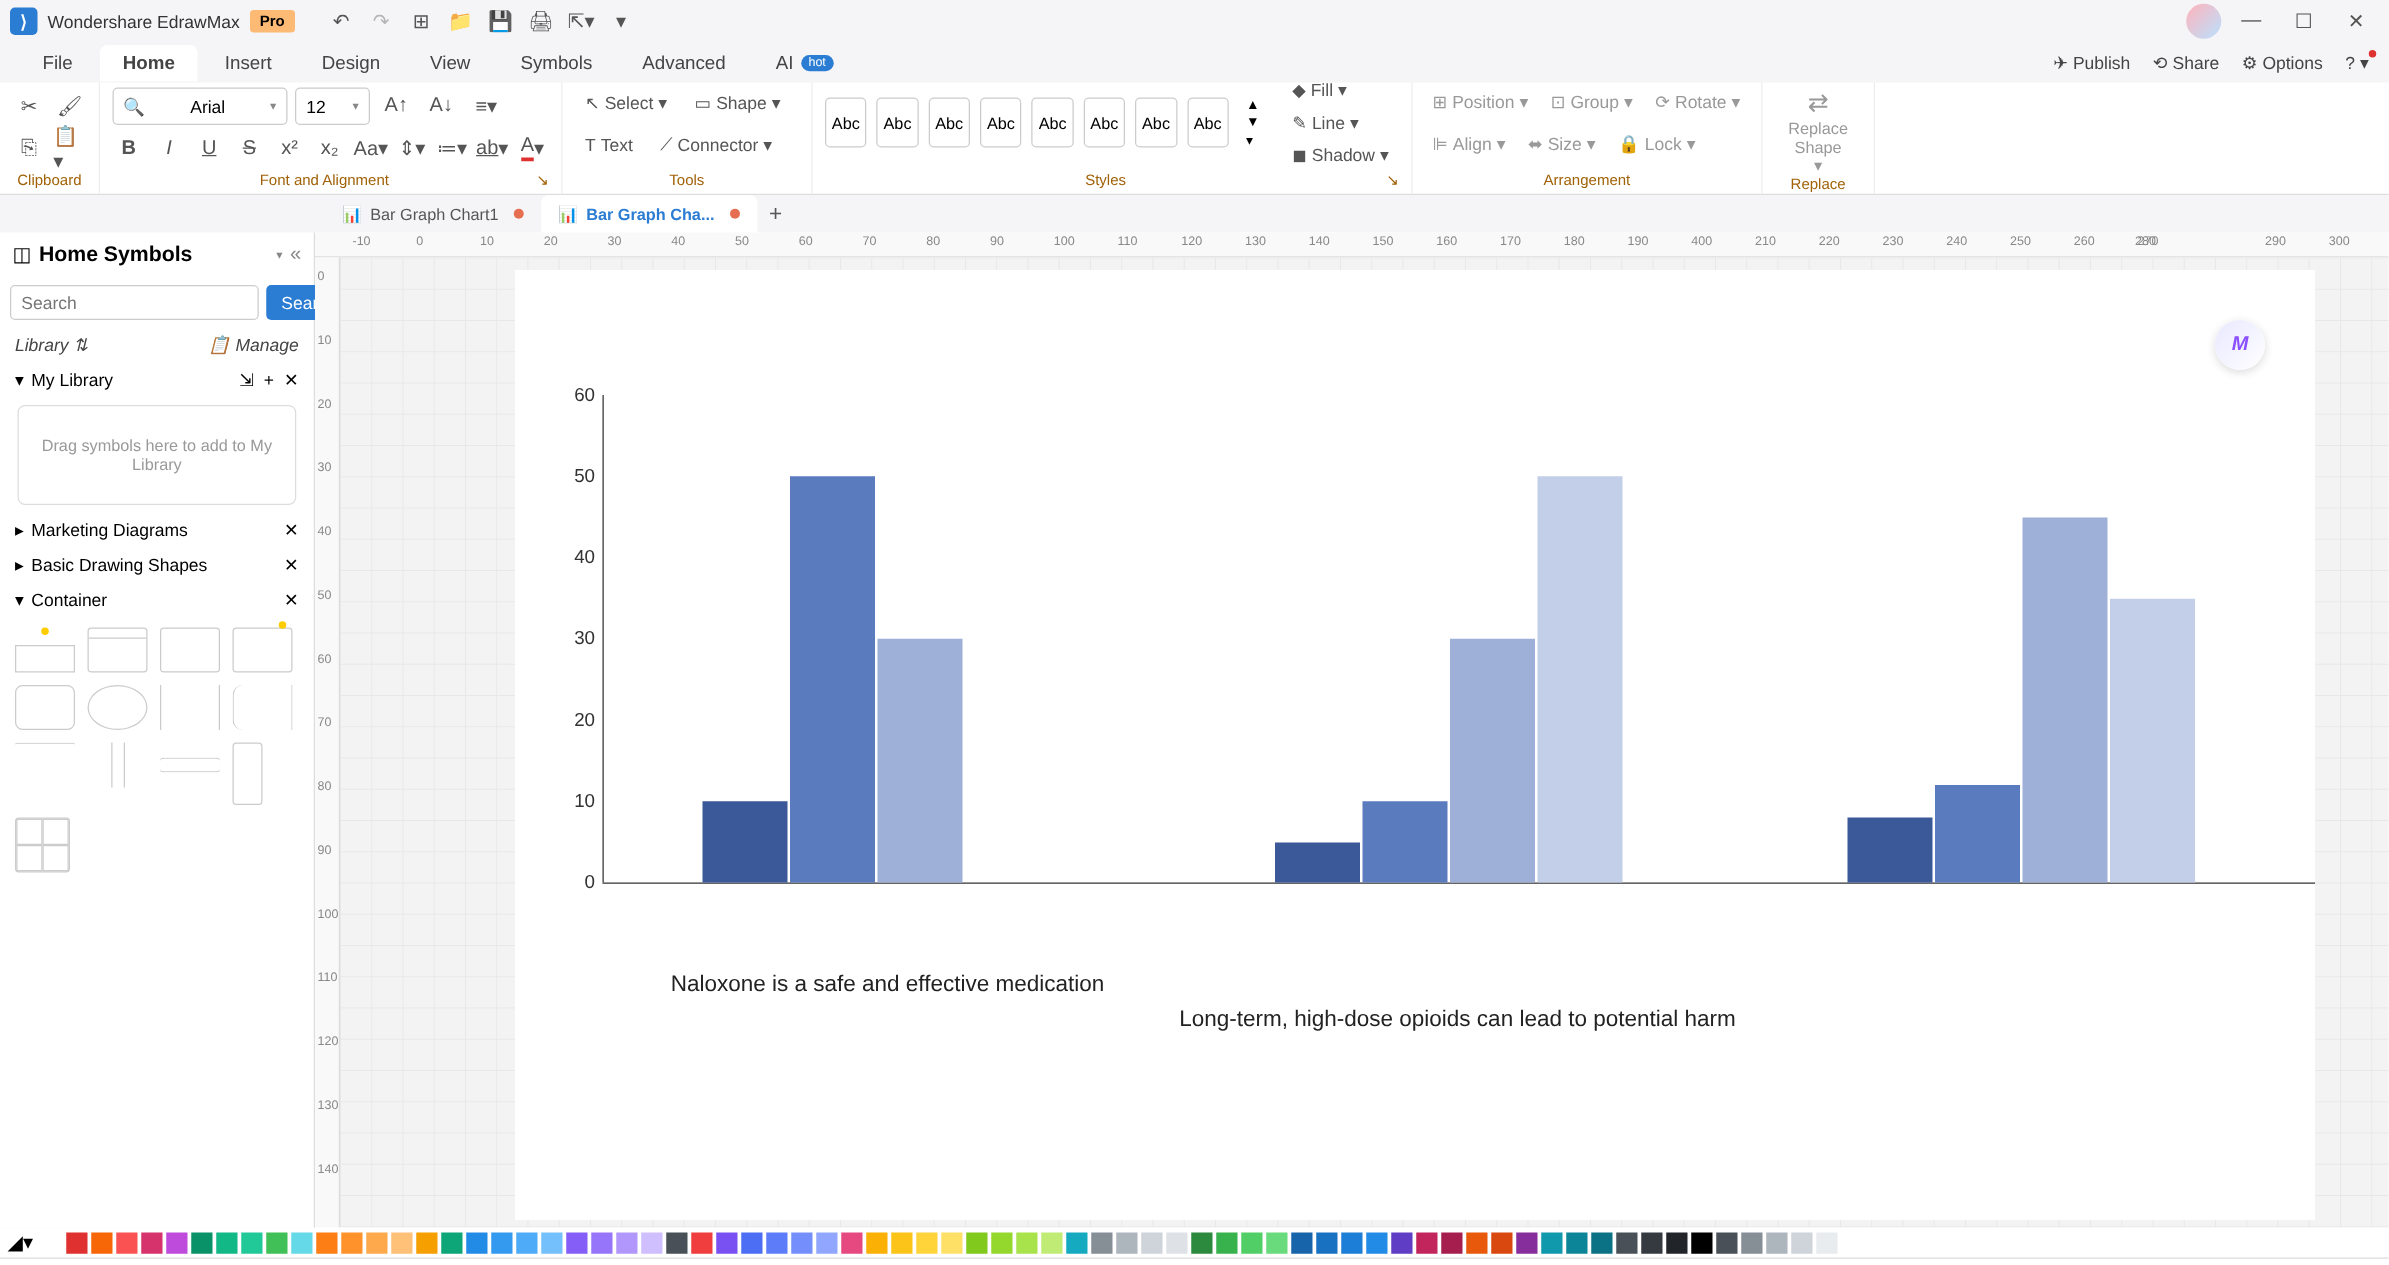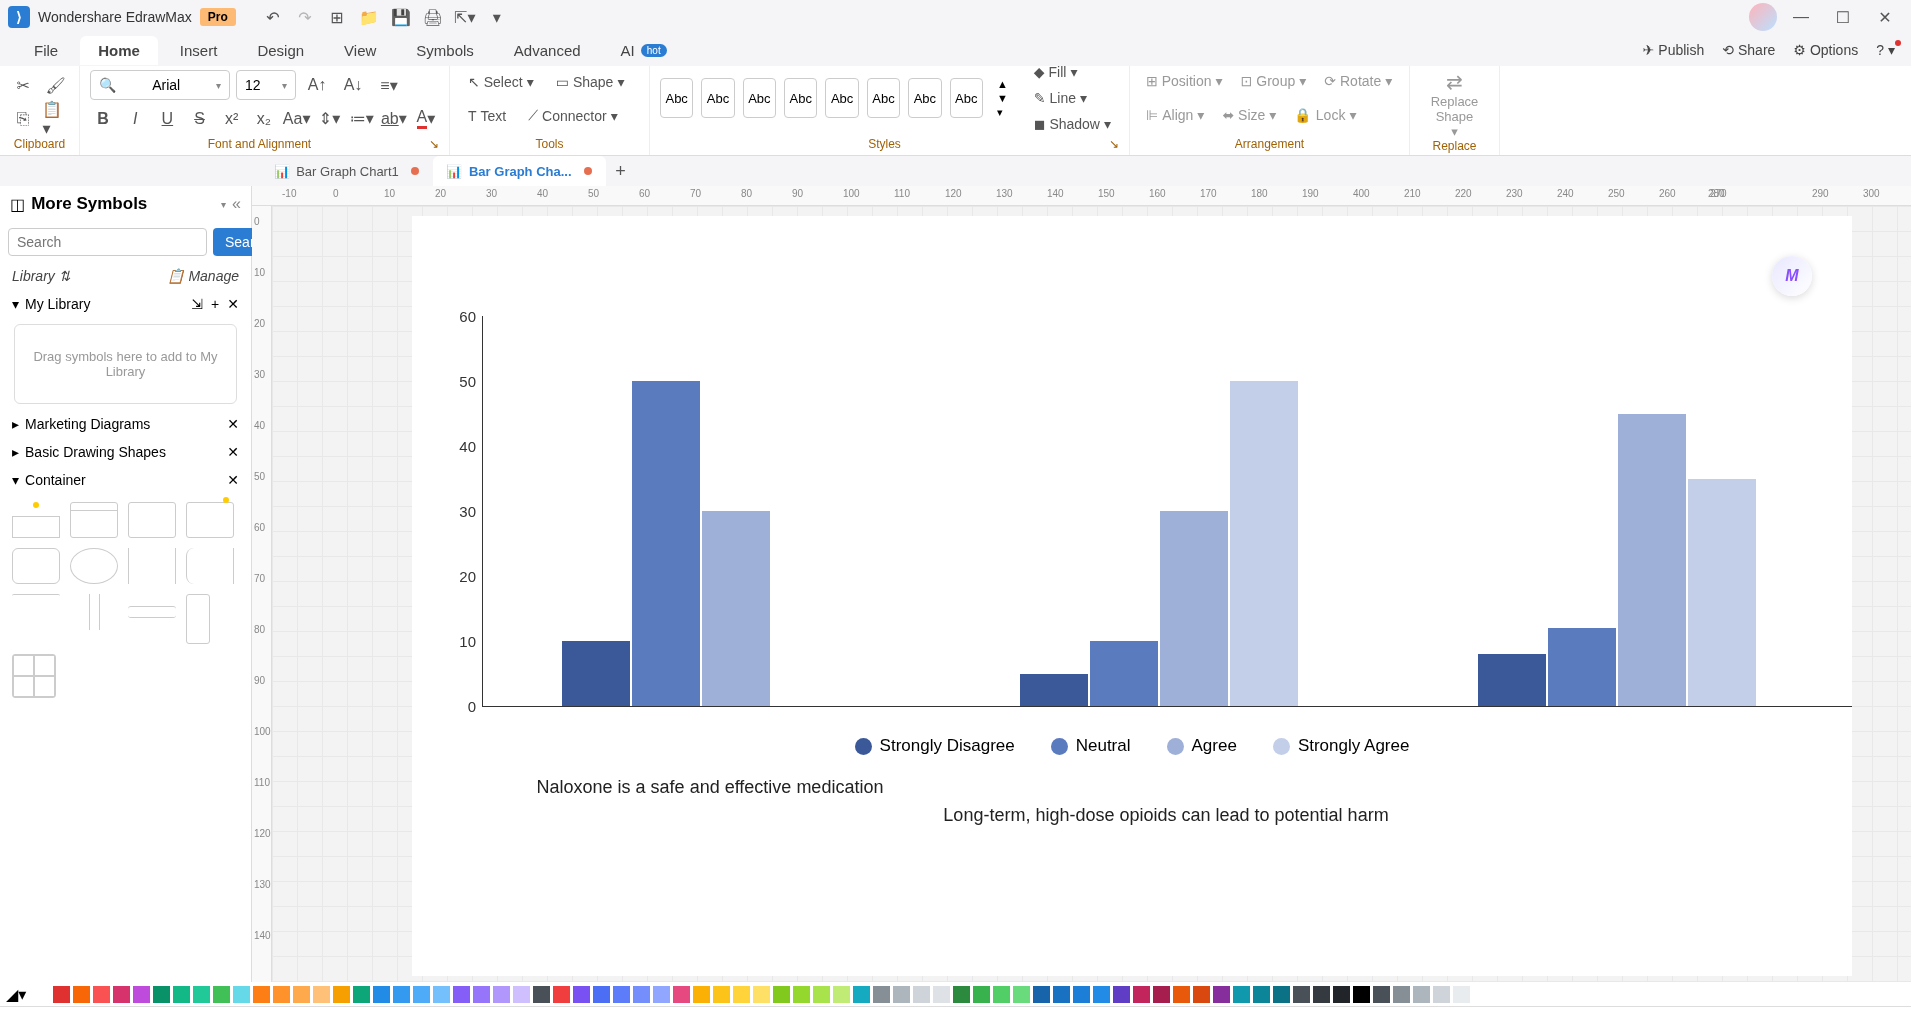--- a/index.html
+++ b/index.html
@@ -270,21 +270,21 @@
   <div class="doc-tab">📊 <span>Bar Graph Chart1</span><span class="dot"></span></div>
   <div class="doc-tab active">📊 <span>Bar Graph Cha...</span><span class="dot"></span></div>
   <div class="new-tab">+</div>
 </div>
 
 <div class="main">
 
   <div class="sidebar">
     <div class="sidebar-header">
       <span>◫</span>
-      <span class="sidebar-title">More Symbols</span>
+      <span class="sidebar-title">Home Symbols</span>
         <span class="chev">▾</span>
       <span class="collapse-icon">«</span>
     </div>
     <div class="search-row">
       <input class="search-input" placeholder="Search" style="">
       <button class="search-btn">Search</button>
     </div>
     <div class="lib-row">
       <span><span>Library</span> ⇅</span>
       <span>📋 <span>Manage</span></span>
@@ -419,38 +419,20 @@
                 <div class="bar c1" style="height: 32.5px; background: rgb(59, 89, 152);"></div>
                 <div class="bar c2" style="height: 65px; background: rgb(91, 123, 191);"></div>
                 <div class="bar c3" style="height: 195px; background: rgb(158, 176, 216);"></div>
                 <div class="bar c4" style="height: 325px; background: rgb(195, 206, 232);"></div>
               </div>
               <div class="bar-group" style="margin-left: 180px;">
                 <div class="bar c1" style="height: 52px; background: rgb(59, 89, 152);"></div>
                 <div class="bar c2" style="height: 78px; background: rgb(91, 123, 191);"></div>
                 <div class="bar c3" style="height: 292.5px; background: rgb(158, 176, 216);"></div>
                 <div class="bar c4" style="height: 227.5px; background: rgb(195, 206, 232);"></div>
-              </div>
-            </div>
-          <div class="legend" id="chart-legend">
-              <div class="legend-item">
-                <div class="legend-dot" style="background: rgb(59, 89, 152);"></div>
-                <span>Strongly Disagree</span>
-              </div>
-              <div class="legend-item">
-                <div class="legend-dot" style="background: rgb(91, 123, 191);"></div>
-                <span>Neutral</span>
-              </div>
-              <div class="legend-item">
-                <div class="legend-dot" style="background: rgb(158, 176, 216);"></div>
-                <span>Agree</span>
-              </div>
-              <div class="legend-item">
-                <div class="legend-dot" style="background: rgb(195, 206, 232);"></div>
-                <span>Strongly Agree</span>
               </div>
             </div>
           <div class="cat-labels" id="cat-labels">
               <div class="cat-label" style="width: 456px;">Naloxone is a safe and effective medication</div>
               <div class="cat-label" style="width: 456px; margin-top: 28px;">Long-term, high-dose opioids can lead to potential harm</div>
             </div>
         </div>
         <div class="float-badge">M</div>
       </div>
     </div>

